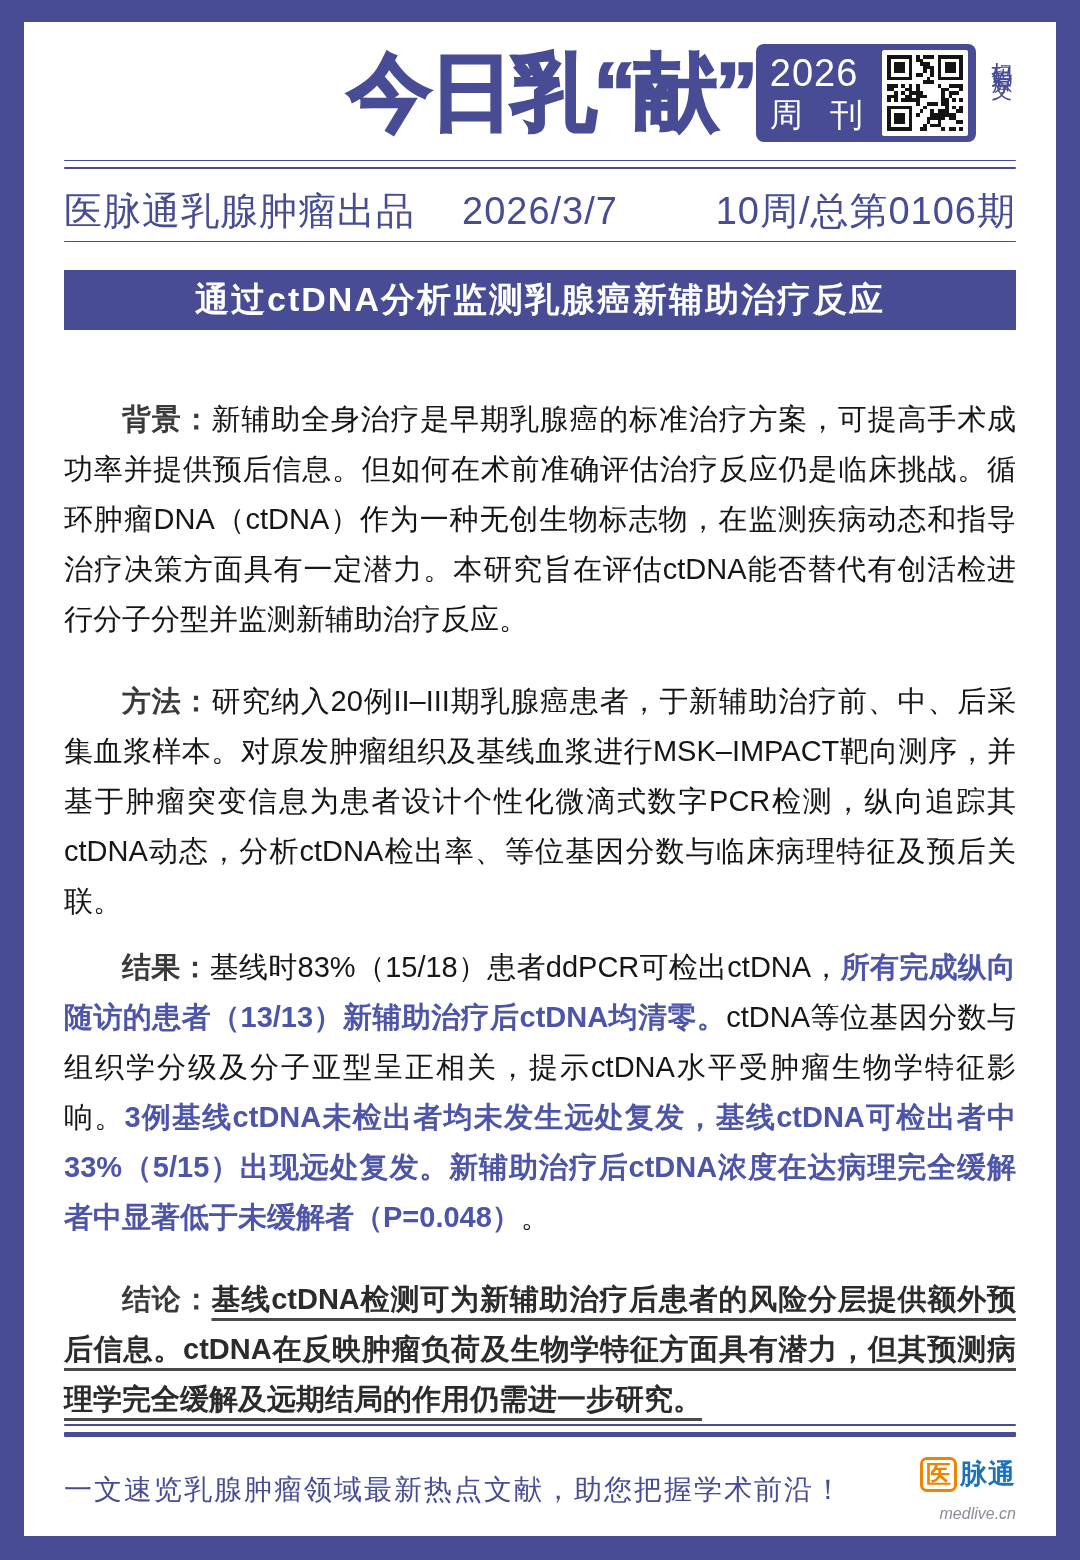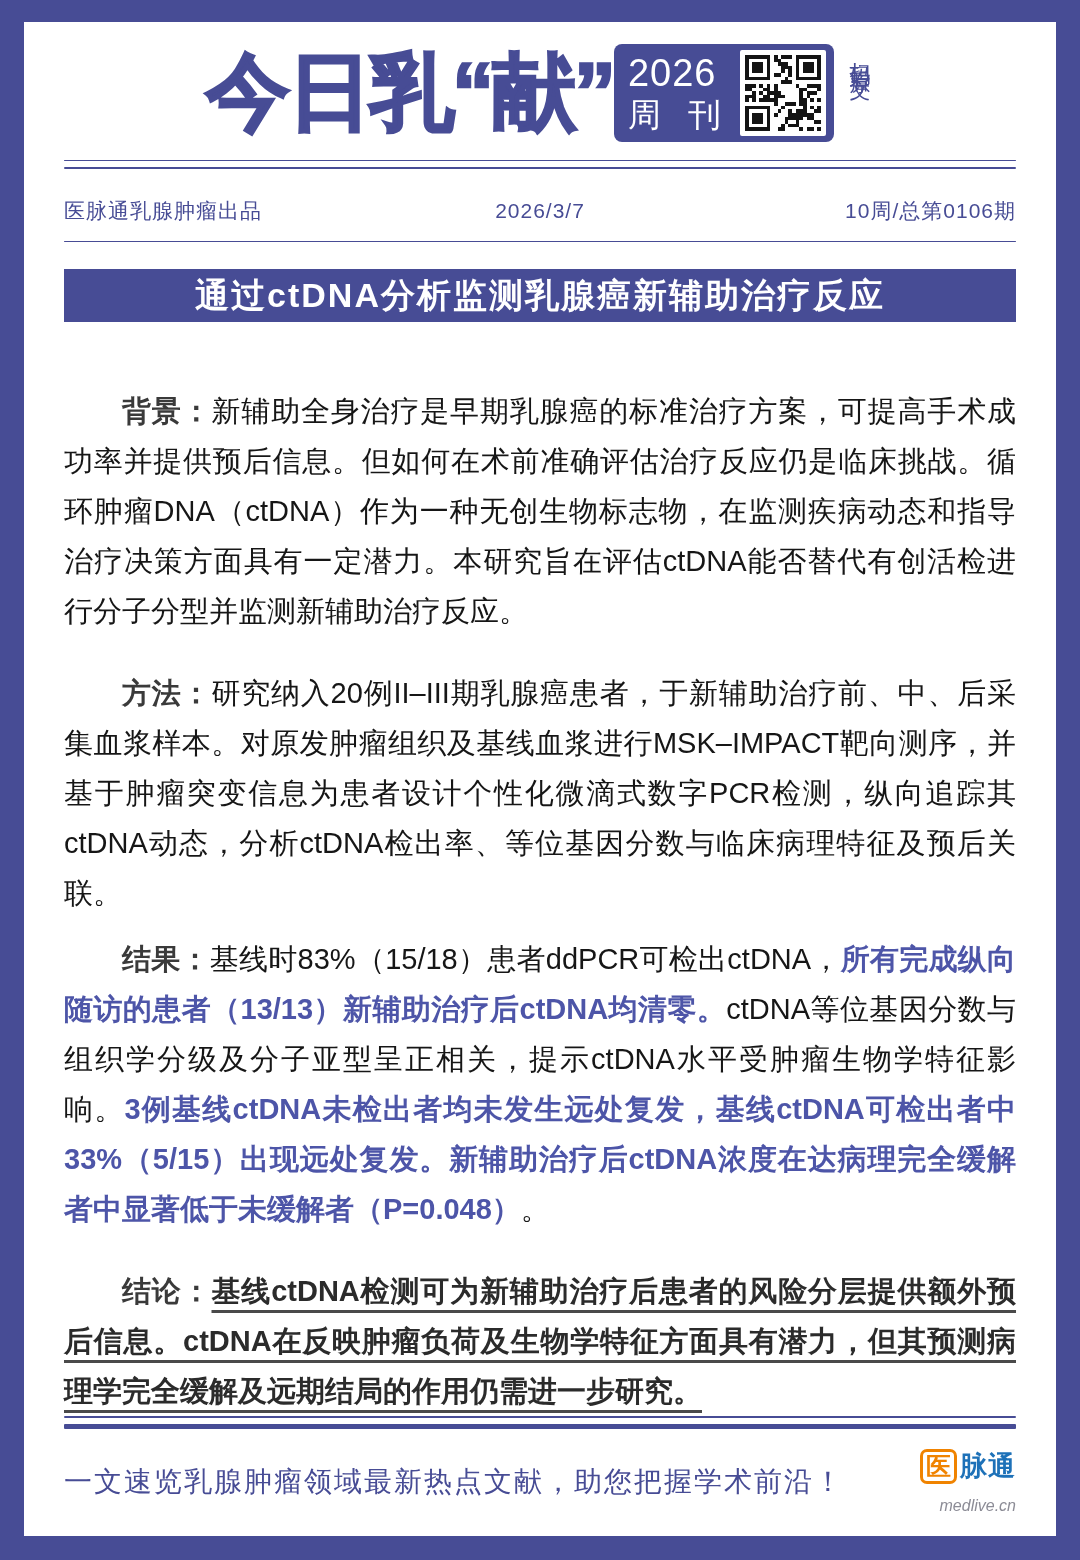--- a/index.html
+++ b/index.html
@@ -16,21 +16,21 @@
   body{font-family:"Liberation Sans","DejaVu Sans",sans-serif;}
   .page{
     position:relative;width:1080px;height:1560px;background:var(--accent);
     overflow:hidden;margin:0 auto;
   }
   .sheet{
     position:absolute;top:22px;left:24px;right:24px;bottom:24px;
     background:#ffffff;padding:0 40px;display:flex;flex-direction:column;
   }
   
-  .masthead{margin-top:18px;display:flex;justify-content:center;align-items:flex-start;height:108px;}
+  .masthead{margin-top:18px;display:flex;justify-content:flex-end;align-items:flex-start;height:108px;}
   .brand{
     font-size:84px;line-height:104px;font-weight:900;color:var(--accent);
     letter-spacing:-2px;-webkit-text-stroke:2.5px var(--accent);white-space:nowrap;
   }
   .badge-group{display:flex;gap:12px;align-items:flex-start;margin-top:4px;}
   .badge{
     background:var(--accent);display:flex;align-items:center;gap:10px;
     padding:6px 8px 6px 14px;border-radius:8px;
   }
   .badge-text{color:#fff;text-align:left;}
@@ -42,21 +42,21 @@
     color:var(--accent);font-size:21px;letter-spacing:4px;margin-top:2px;font-weight:500;
   }
   .rule{background:var(--accent);border-radius:1px;}
   .rule.thin{height:2px;}
   .rule.thick{height:5px;}
   .r1{margin-top:16px;}
   .r2{margin-top:6px;}
   .r3{margin-top:12px;}
   .meta-row{
     margin-top:24px;display:grid;grid-template-columns:1fr auto 1fr;align-items:center;
-    color:var(--accent);font-size:21px;line-height:36px;letter-spacing:1px;
+    color:var(--accent);font-size:38px;line-height:36px;letter-spacing:1px;
   }
   .meta-row .m-right{justify-self:end;}
   .meta-row .m-center{justify-self:center;}
   
   .title-banner{
     margin-top:28px;height:148px;background:var(--accent);
     display:flex;align-items:center;justify-content:center;
   }
   .title-banner h1{
     color:#fff;font-size:34px;font-weight:700;letter-spacing:2px;white-space:nowrap;
@@ -71,21 +71,21 @@
   .para + .para{margin-top:32px;}
   .run-label{font-weight:700;color:var(--label);}
   .run-normal{color:var(--ink);}
   .run-highlight{font-weight:700;color:var(--highlight);}
   .run-conclusion{
     font-weight:700;color:#2b2b2b;
     text-decoration:underline;text-decoration-thickness:3px;text-underline-offset:9px;
     text-decoration-color:#4a4a4a;
   }
   
-  .footer{margin-top:auto;padding-bottom:22px;}
+  .footer{margin-top:auto;padding-bottom:14px;}
   .f1{margin-top:0;}
   .f2{margin-top:6px;}
   .footer-row{margin-top:20px;display:flex;justify-content:space-between;align-items:center;}
   .slogan{color:var(--accent);font-size:28px;letter-spacing:2px;}
   .medlive{display:flex;flex-direction:column;align-items:flex-end;line-height:1;}
   .ml-row{display:flex;align-items:center;gap:3px;}
   .ml-yi{
     color:var(--logo-orange);border:3px solid var(--logo-orange);border-radius:7px;
     font-size:25px;font-weight:700;padding:2px 3px;line-height:1;
   }

